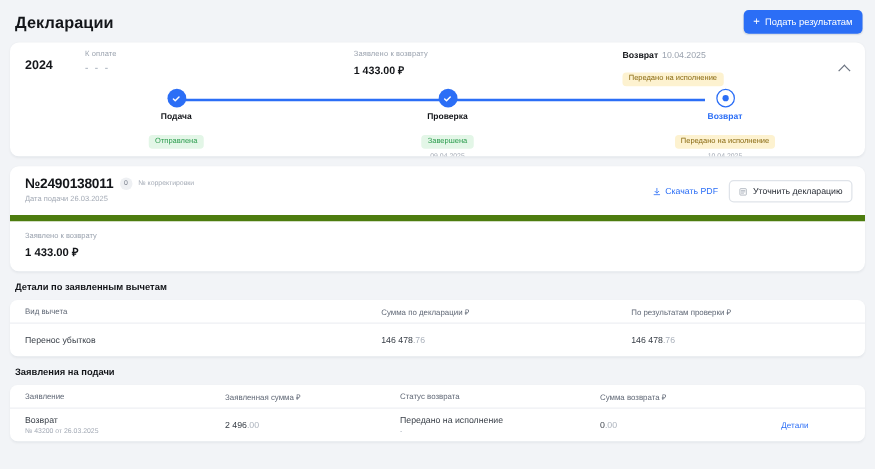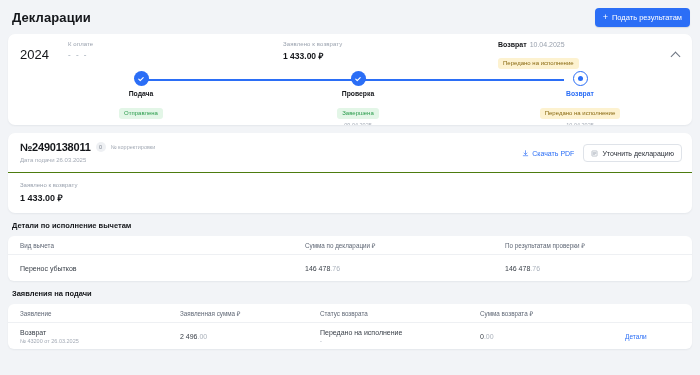--- a/index.html
+++ b/index.html
@@ -31,21 +31,21 @@
 
   
   .card {
     background: #fff; border-radius: 7px; margin: 0 8px;
     box-shadow: 0 1px 2px rgba(22,34,51,.06);
     overflow: hidden;
   }
   .card.summary { height: 91px; position: relative; }
 
   .summary-top { display: flex; padding: 7px 12px 0 12px; position: relative; }
-  .col-year { width: 48px; font-size: 13px; font-weight: normal; padding-top: 6px; color: #14161a;}
+  .col-year { width: 48px; font-size: 10px; font-weight: bold; padding-top: 6px; color: #14161a;}
   .kv { margin-right: 0; }
   .kv .k { font-size: 6px; color: #9aa2ae; margin-bottom: 3px; letter-spacing: .1px;}
   .kv .v { font-size: 8.5px; font-weight: bold; color: #14161a; }
   .kv .v.dim { color: #b9c0ca; font-weight: bold; letter-spacing: 1.5px; font-size: 8px;}
   .col-a { width: 215px; }
   .col-b { width: 215px; }
   .col-c { flex: 1; }
 
   .ret-line { font-size: 7px; color: #14161a; font-weight: bold; margin-bottom: 3px; }
   .ret-line .date { color: #9aa2ae; font-weight: normal; margin-left: 3px; }
@@ -83,21 +83,21 @@
   .dot-ring i { width: 5px; height: 5px; border-radius: 50%; background: #2b6ef6; display:block; }
   .tl-label { font-size: 6.8px; font-weight: bold; margin-top: 4px; color: #14161a; }
   .tl-label.blue { color: #2b6ef6; }
   .tl-badge-wrap { margin-top: 4px; }
   .tl-date { font-size: 5.5px; color: #a3aab5; margin-top: 3px; }
 
   
   .card.decl { margin-top: 8px; }
   .decl-head {
     display: flex; align-items: flex-start; justify-content: space-between;
-    padding: 8px 10px 9px 12px; border-bottom: 1px solid #4d7c0f;
+    padding: 8px 10px 9px 12px; border-bottom: 5px solid #4d7c0f;
   }
   .decl-no-row { display: flex; align-items: center; gap: 5px; }
   .decl-no { font-size: 11px; font-weight: bold; letter-spacing: -.2px; color: #14161a; }
   .corr-badge {
     width: 10px; height: 10px; border-radius: 50%; background: #eef0f3; color: #7c838f;
     font-size: 5.5px; display: flex; align-items: center; justify-content: center;
   }
   .corr-label { font-size: 5.5px; color: #a3aab5; }
   .decl-sub { font-size: 6px; color: #a3aab5; margin-top: 4px; }
 
@@ -242,21 +242,21 @@
           <span>Уточнить декларацию</span>
         </button>
       </div>
     </div>
     <div class="decl-amount">
       <div class="k">Заявлено к возврату</div>
       <div class="v">1 433.00 ₽</div>
     </div>
   </div>
 
-  <div class="section-title">Детали по исполнение вычетам</div>
+  <div class="section-title">Детали по заявленным вычетам</div>
   <div class="tbl">
     <div class="thead">
       <div class="th c1">Вид вычета</div>
       <div class="th c2">Сумма по декларации ₽</div>
       <div class="th c3">По результатам проверки ₽</div>
     </div>
     <div class="trow">
       <div class="td c1">Перенос убытков</div>
       <div class="td c2 amount">
         <span>146 478</span><span class="frac">.76</span>

